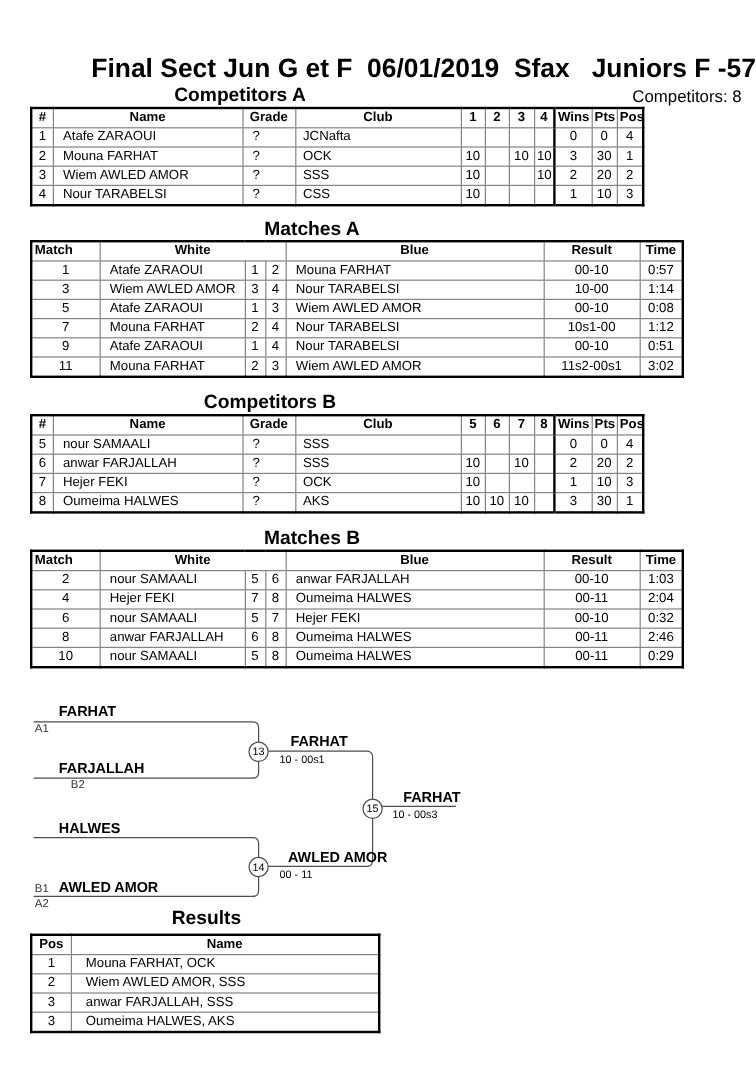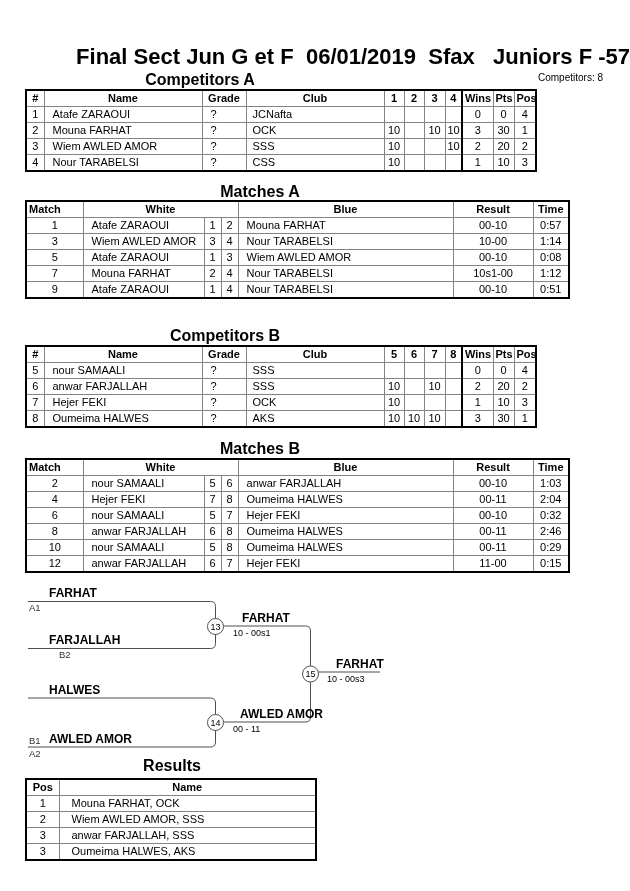--- a/index.html
+++ b/index.html
@@ -2,21 +2,21 @@
 <html><head>
 <meta charset="utf-8">
 <style>
   html,body{margin:0;padding:0;background:#fff;}
   #page{position:relative;width:630px;height:891px;background:#ffffff;
         font-family:"Liberation Sans",sans-serif;color:#000;overflow:hidden;}
 
   .doc-title{position:absolute;left:0;top:44px;width:630px;text-align:right;
              font-size:22px;font-weight:bold;white-space:pre;letter-spacing:0px;}
   .sec-title{position:absolute;transform:translateX(-50%);font-size:16px;font-weight:bold;white-space:nowrap;}
-  .comp-count{position:absolute;right:27px;top:72px;font-size:10px;}
+  .comp-count{position:absolute;right:12px;top:72px;font-size:14px;}
 
   table{position:absolute;border-collapse:collapse;table-layout:fixed;
         background:#fff;font-size:11px;}
   .grid{border:2px solid #000;}
   .grid th,.grid td{border:1px solid #848484;height:15px;line-height:15px;
         padding:0 2px;text-align:center;overflow:hidden;white-space:nowrap;}
   .grid th{font-weight:bold;}
   .l{text-align:left !important;padding-left:8px !important;}
   .ml{text-align:left !important;padding-left:6px !important;}
   .thick{border-left:2px solid #000 !important;}
@@ -194,20 +194,29 @@
         <tr>
           <td>9</td>
           <td class="l">Atafe ZARAOUI</td>
           <td>1</td>
           <td>4</td>
           <td class="l">Nour TARABELSI</td>
           <td>00-10</td>
           <td>0:51</td>
         </tr>
 
+        <tr>
+          <td>11</td>
+          <td class="l">Mouna FARHAT</td>
+          <td>2</td>
+          <td>3</td>
+          <td class="l">Wiem AWLED AMOR</td>
+          <td>11s2-00s1</td>
+          <td>3:02</td>
+        </tr>
       </tbody>
   </table>
 
   <div class="sec-title" style="left:225px;top:327px;">Competitors B</div>
 
   <table class="grid" style="left:25px;top:345px;width:510px;">
     <colgroup>
         <col style="width:18px">
         <col style="width:158px">
         <col style="width:44px">
@@ -361,29 +370,20 @@
         <tr>
           <td>10</td>
           <td class="l">nour SAMAALI</td>
           <td>5</td>
           <td>8</td>
           <td class="l">Oumeima HALWES</td>
           <td>00-11</td>
           <td>0:29</td>
         </tr>
 
-        <tr>
-          <td>12</td>
-          <td class="l">anwar FARJALLAH</td>
-          <td>6</td>
-          <td>7</td>
-          <td class="l">Hejer FEKI</td>
-          <td>11-00</td>
-          <td>0:15</td>
-        </tr>
       </tbody>
   </table>
 
   <div id="bracket">
     <svg width="630" height="200" viewBox="0 0 630 200">
       <g fill="none" stroke="#4d4d4d" stroke-width="1">
         <path d="M 28 21.5 H 210.5 Q 215.5 21.5 215.5 26.5 L 215.5 63.5 Q 215.5 68.5 210.5 68.5 L 28 68.5"></path>
         <path d="M 28 118 H 210.5 Q 215.5 118 215.5 123 L 215.5 162 Q 215.5 167 210.5 167 L 28 167"></path>
         <path d="M 223.5 46 H 305.5 Q 310.5 46 310.5 51 V 94"></path>
         <path d="M 223.5 142 H 305.5 Q 310.5 142 310.5 137 V 94"></path>

